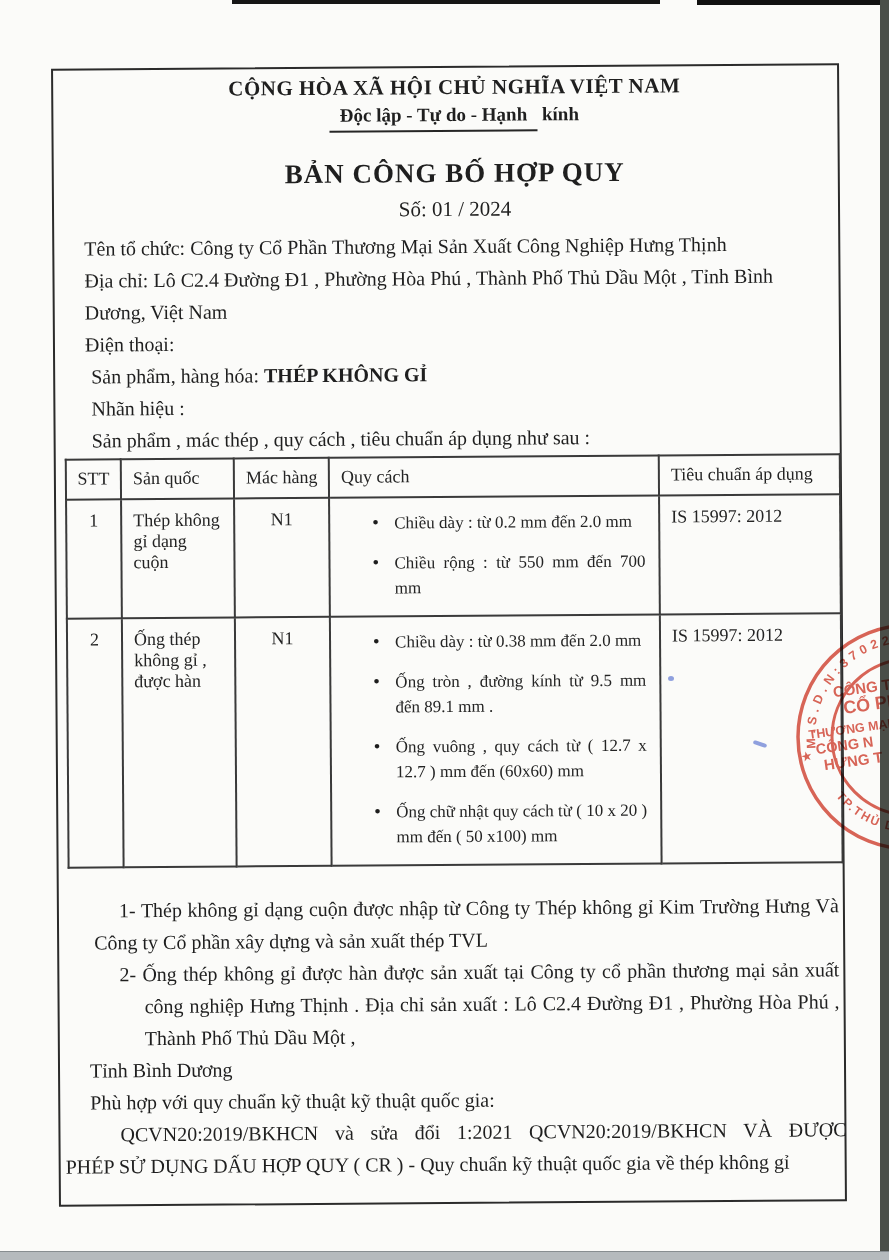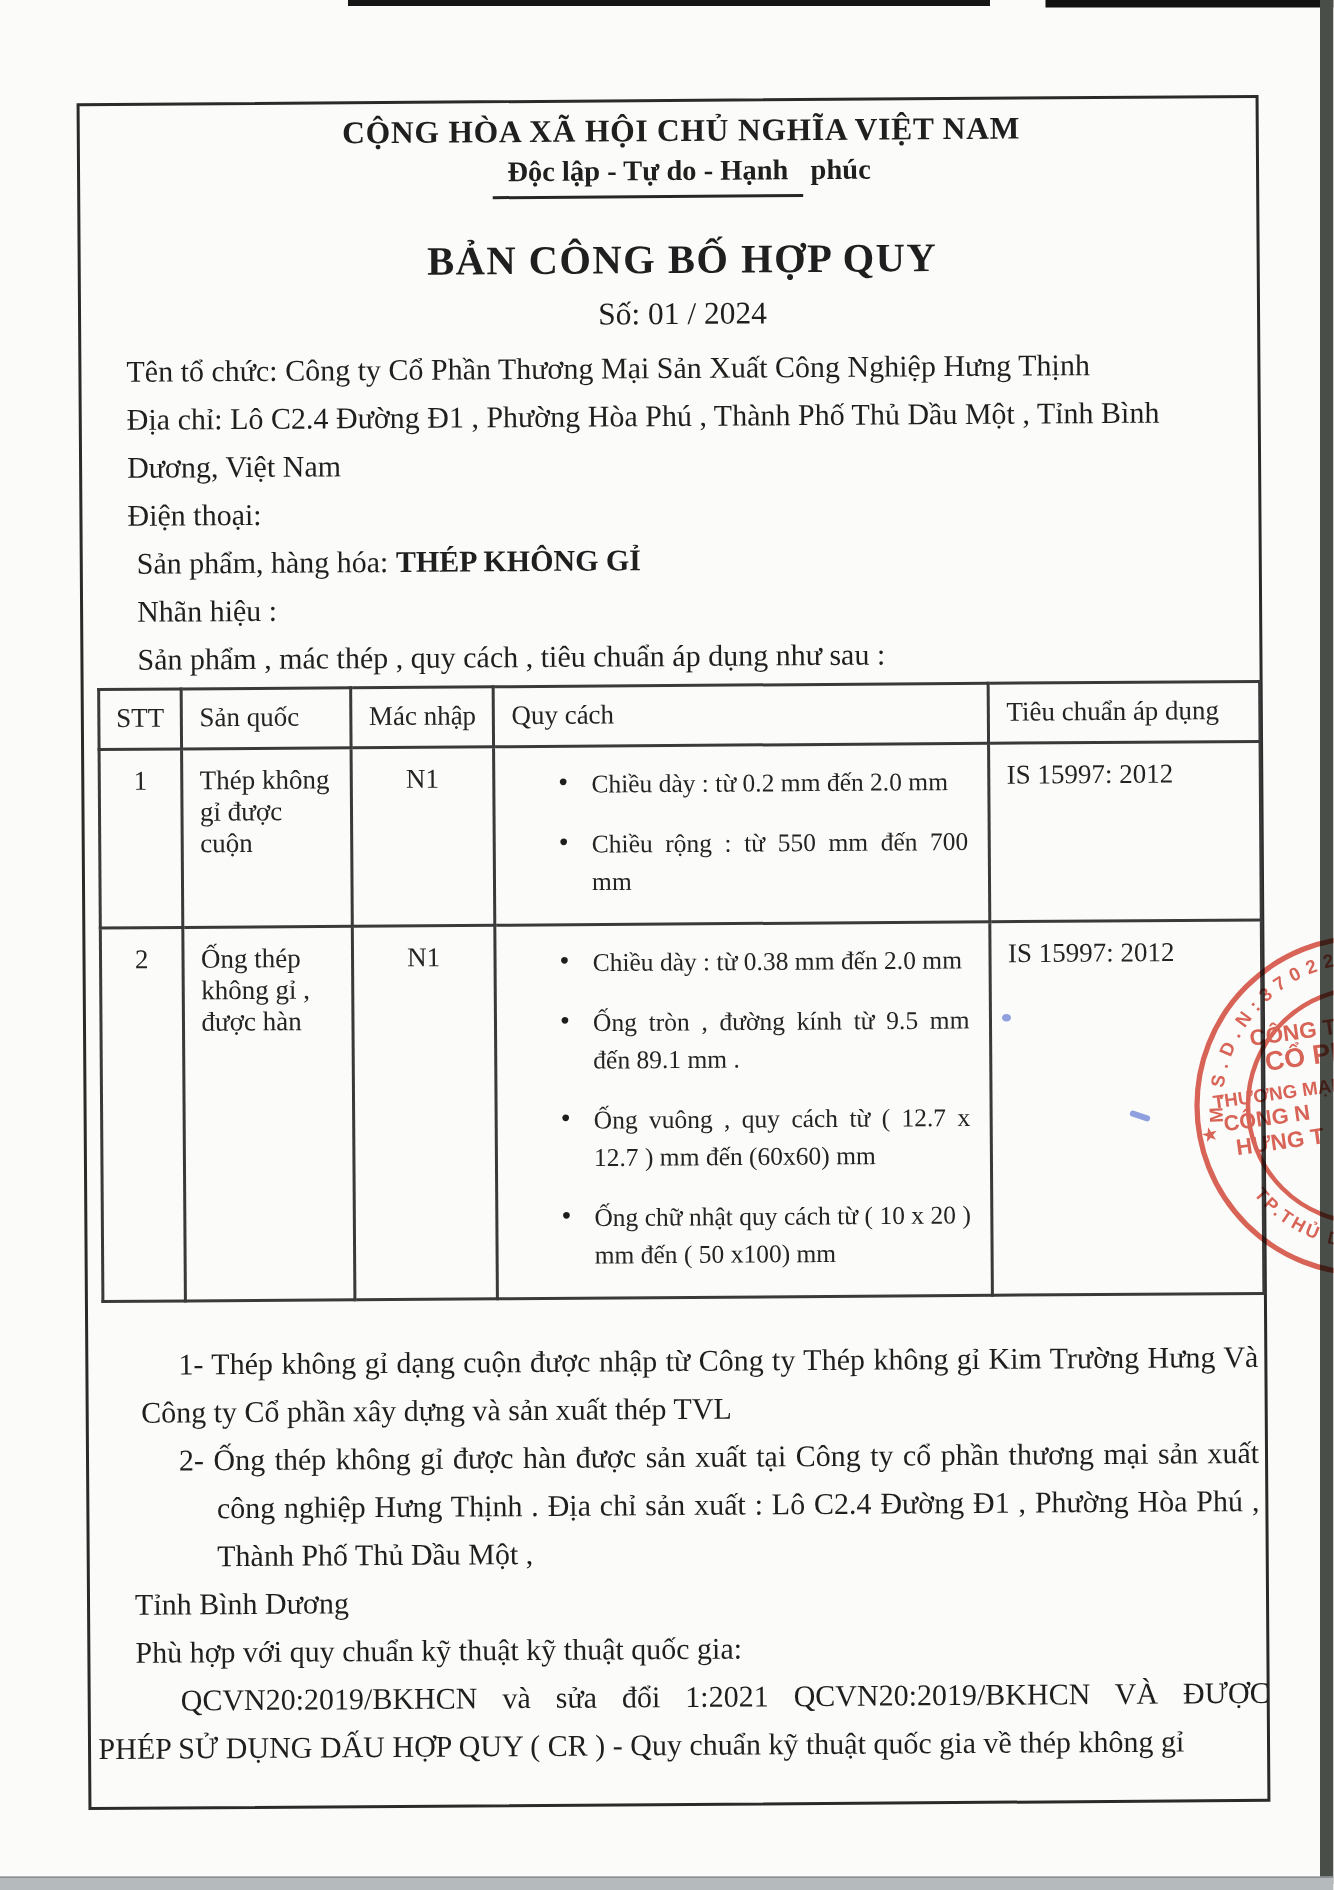--- a/index.html
+++ b/index.html
@@ -78,21 +78,21 @@
 <div class="scan-right-band"></div>
 <div class="scan-bottom-band"></div>
 <div class="ink-fleck fleck1"></div>
 <div class="ink-fleck fleck2"></div>
 
 <div class="page-frame">
 
   <div class="center nat-line1">CỘNG HÒA XÃ HỘI CHỦ NGHĨA VIỆT NAM</div>
   <div class="center nat-line2">
     <span class="motto-underlined">Độc lập - Tự do - Hạnh</span>
-    <span>phúc</span>
+    <span>kính</span>
   </div>
 
   <div class="center doc-title">BẢN CÔNG BỐ HỢP QUY</div>
   <div class="center doc-number">Số: 01 / 2024</div>
 
   <div class="info-block">
     <div>Tên tổ chức: Công ty Cổ Phần Thương Mại Sản Xuất Công Nghiệp Hưng Thịnh</div>
     <div>Địa chỉ: Lô C2.4 Đường Đ1 , Phường Hòa Phú , Thành Phố Thủ Dầu Một , Tỉnh Bình Dương, Việt Nam</div>
     <div>Điện thoại:</div>
     <div class="indent-sm">
@@ -108,27 +108,27 @@
       <col class="col-stt">
         <col class="col-prod">
         <col class="col-grade">
         <col class="col-spec">
         <col class="col-std">
     </colgroup>
     <tbody>
         <tr style="height:40px">
       <th class="c">STT</th>
       <th>Sản quốc</th>
-      <th>Mác nhập</th>
+      <th>Mác hàng</th>
       <th>Quy cách</th>
       <th>Tiêu chuẩn áp dụng</th>
     </tr>
     <tr style="height:100px">
       <td class="c">1</td>
-      <td class="cell-prod">Thép không gỉ được cuộn</td>
+      <td class="cell-prod">Thép không gỉ dạng cuộn</td>
       <td class="c">N1</td>
       <td>
         <ul class="spec-list">
           <li>Chiều dày : từ 0.2 mm đến 2.0 mm</li>
           <li>Chiều rộng : từ 550 mm đến 700 mm</li>
         </ul>
       </td>
       <td>IS 15997: 2012</td>
     </tr>
     <tr style="height:244px">

